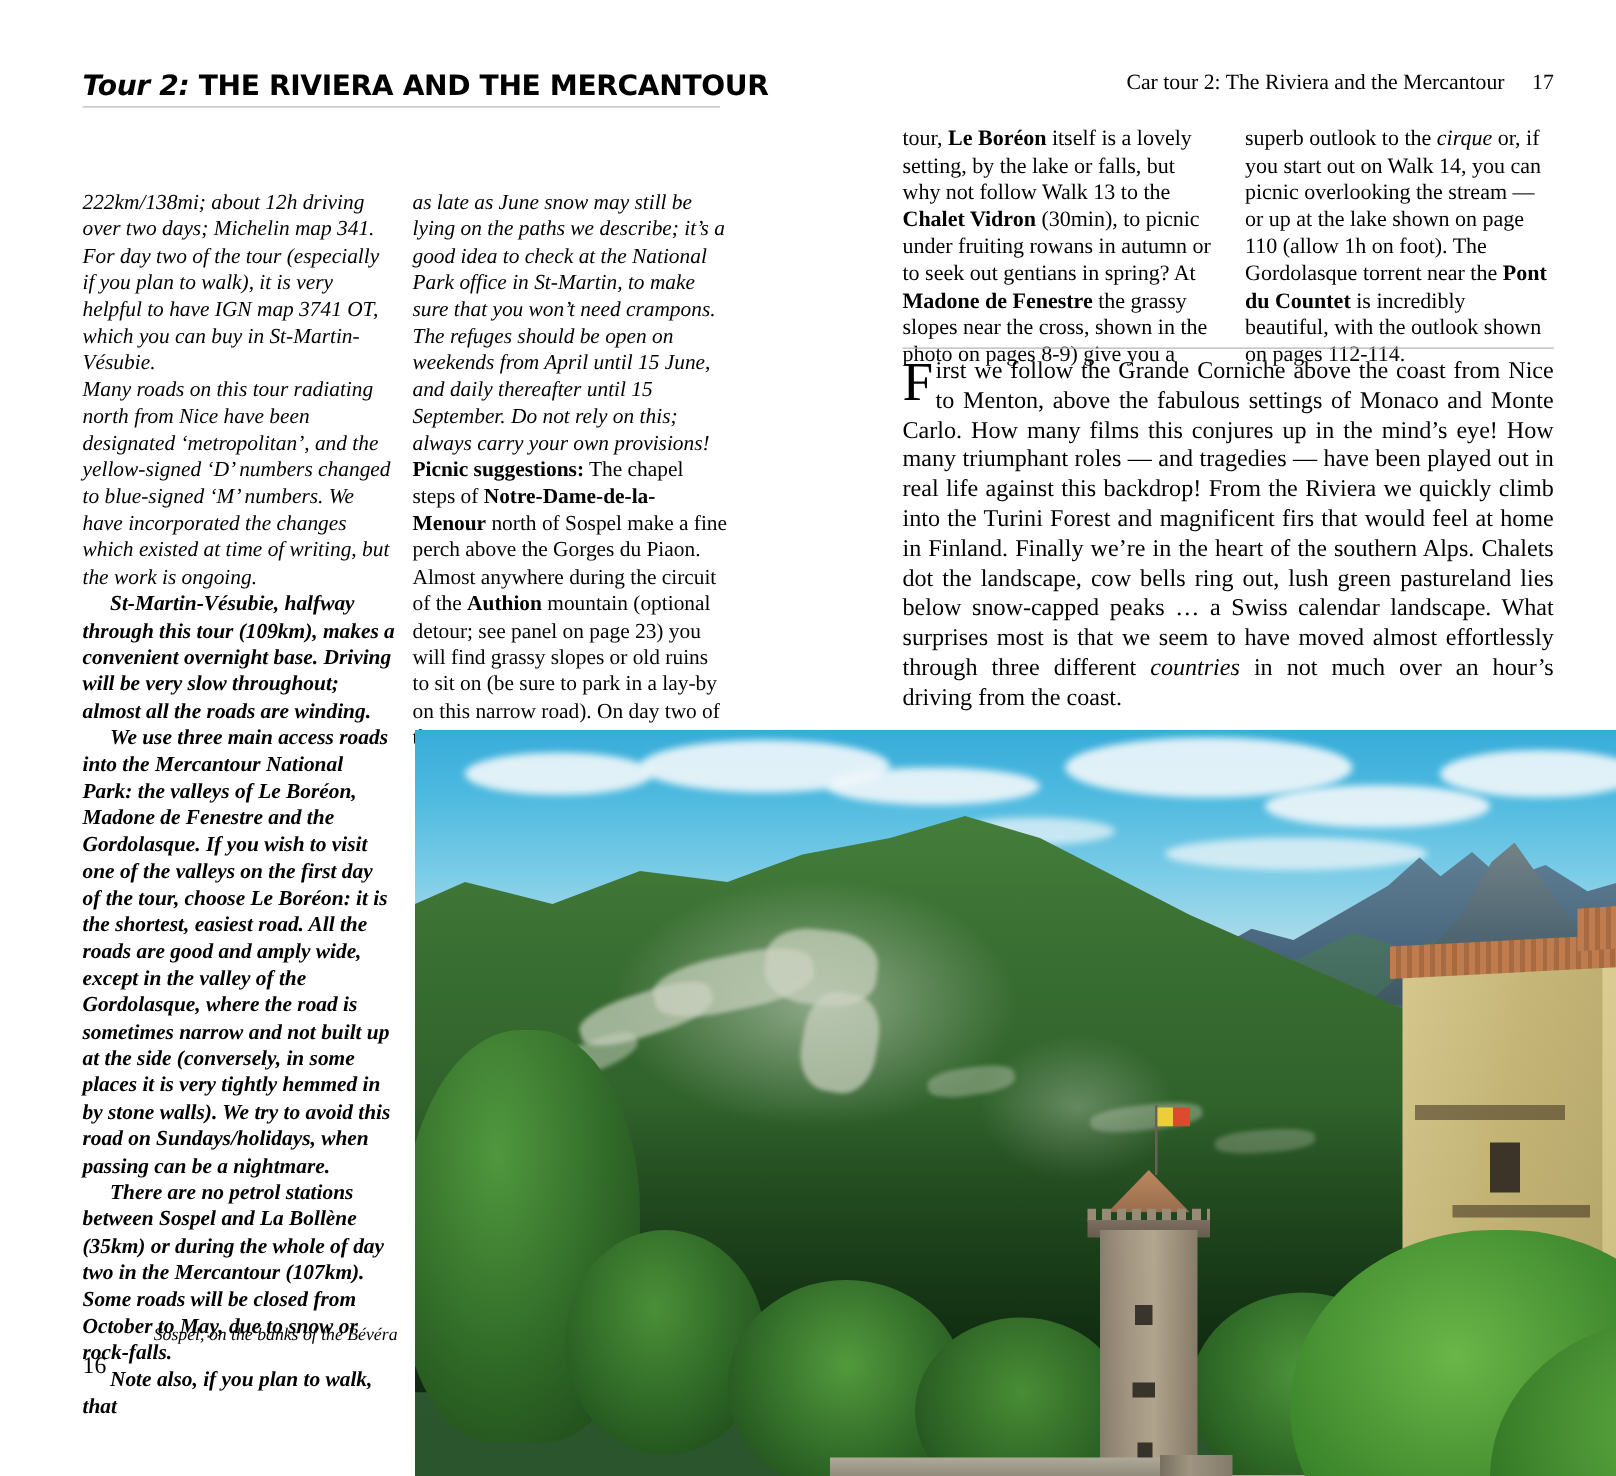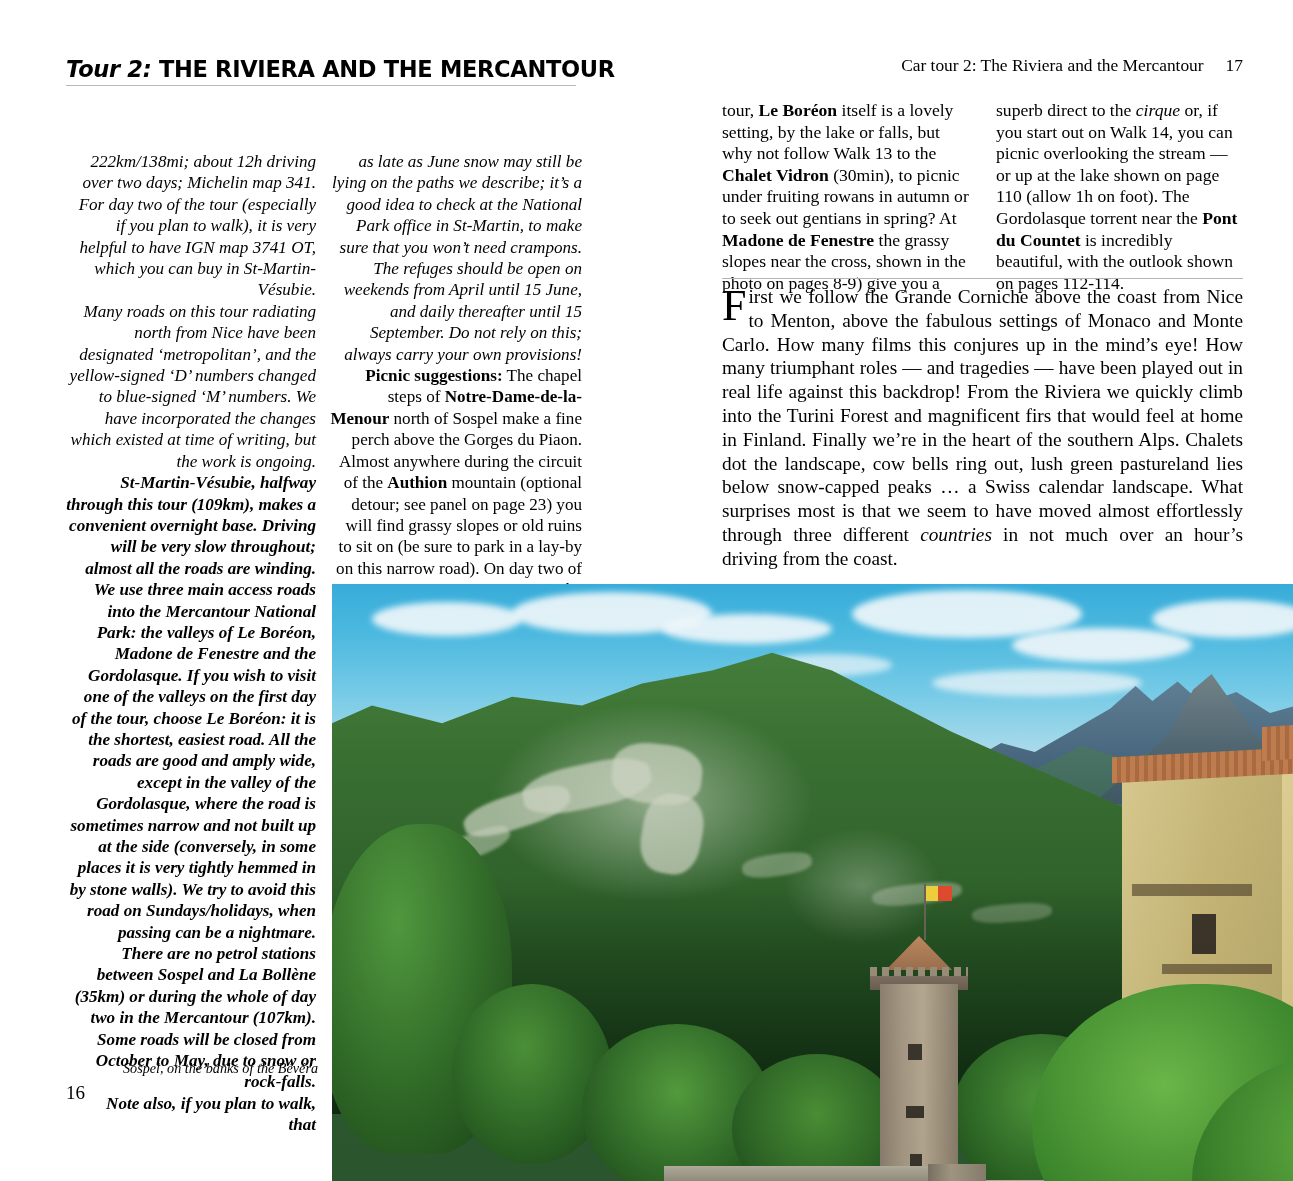--- a/index.html
+++ b/index.html
@@ -35,21 +35,21 @@
     font-family:"DejaVu Sans", sans-serif;
     font-weight:bold;font-style:italic;
     font-size:16.2px;line-height:21.5px;
     letter-spacing:-0.25px;
     text-align:justify;
   }
 
   .lcol{
     position:absolute;top:151px;
     font-size:17.1px;line-height:21.4px;
-    text-align:right;
+    text-align:left;
   }
   .lcol1{left:66px;width:250px;}
   .lcol2{left:330px;width:252px;}
   .lcol p{margin:0;}
   .ital{font-style:italic;}
   .bld{font-weight:bold;}
   .indent{text-indent:22px;font-weight:bold;}
 
   .caption{
     position:absolute;left:66px;top:1060px;width:252px;
@@ -242,21 +242,21 @@
 
   <div class="right-page">
     <div class="running-head"><span>Car tour 2: The Riviera and the Mercantour</span><span class="folio">17</span></div>
   </div>
 
   <div class="rcol rcol1">
     <p><span>tour, </span><span class="bld">Le Boréon</span><span> itself is a lovely setting, by the lake or falls, but why not follow Walk 13 to the </span><span class="bld">Chalet Vidron</span><span> (30min), to picnic under fruiting rowans in autumn or to seek out gentians in spring? At </span><span class="bld">Madone de Fenestre</span><span> the grassy slopes near the cross, shown in the photo on pages 8-9) give you a</span></p>
   </div>
 
   <div class="rcol rcol2">
-    <p><span>superb direct to the </span><span class="ital">cirque</span><span> or, if you start out on Walk 14, you can picnic overlooking the stream — or up at the lake shown on page 110 (allow 1h on foot). The Gordolasque torrent near the </span><span class="bld">Pont du Countet</span><span> is incredibly beautiful, with the outlook shown on pages 112-114.</span></p>
+    <p><span>superb outlook to the </span><span class="ital">cirque</span><span> or, if you start out on Walk 14, you can picnic overlooking the stream — or up at the lake shown on page 110 (allow 1h on foot). The Gordolasque torrent near the </span><span class="bld">Pont du Countet</span><span> is incredibly beautiful, with the outlook shown on pages 112-114.</span></p>
   </div>
 
   <div class="body-rule"></div>
 
   <div class="body-text">
     <p><span class="dropcap">F</span><span>irst we follow the Grande Corniche above the coast from Nice to Menton, above the fabulous settings of Monaco and Monte Carlo. How many films this conjures up in the mind’s eye! How many triumphant roles — and tragedies — have been played out in real life against this backdrop! From the Riviera we quickly climb into the Turini Forest and magnificent firs that would feel at home in Finland. Finally we’re in the heart of the southern Alps. Chalets dot the landscape, cow bells ring out, lush green pastureland lies below snow-capped peaks … a Swiss calendar landscape. What surprises most is that we seem to have moved almost effortlessly through three different </span><span class="ital">countries</span><span> in not much over an hour’s driving from the coast.</span></p>
   </div>
 
   <div class="photo">
     <div class="ph-layer sky">

